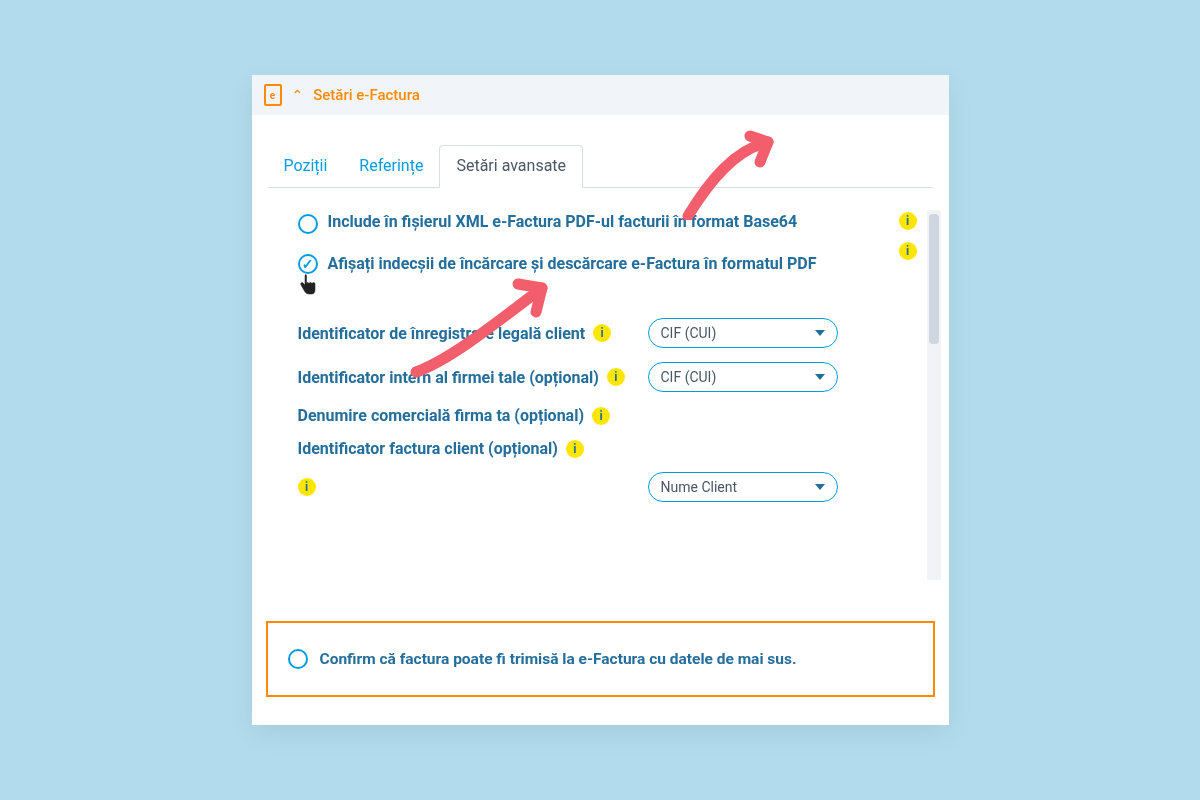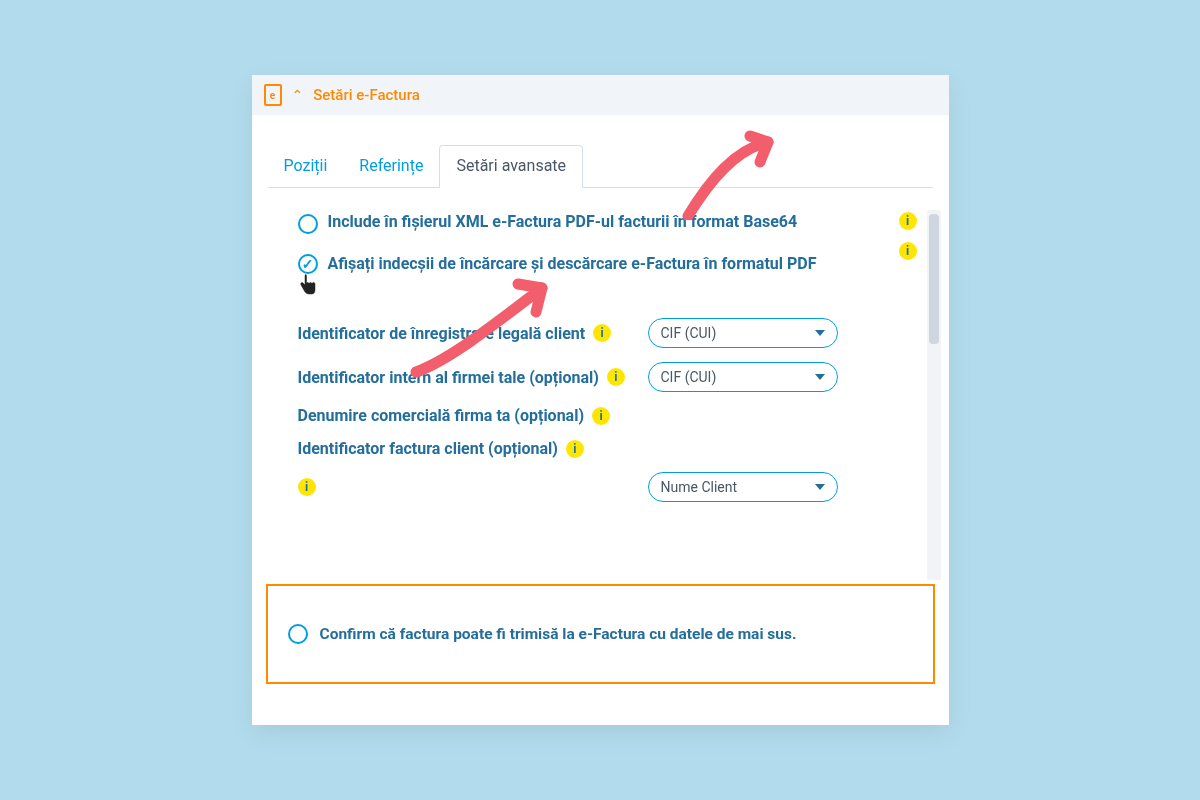--- a/index.html
+++ b/index.html
@@ -184,23 +184,23 @@
     border-left: 5px solid transparent;
     border-right: 5px solid transparent;
     border-top: 6px solid #246e9c;
     width:0;height:0;
   }
 
   
   .confirm-box {
     position: absolute;
     left: 14px; right: 14px;
-    bottom: 41px;
+    bottom: 28px;
     border: 2px solid #ff8a00;
-    padding: 38px 20px;
+    padding: 26px 20px;
     display: flex;
     align-items: center;
     gap: 12px;
   }
   .confirm-box .radio2 {
     width: 20px; height: 20px;
     border: 2.5px solid #009ee0;
     border-radius: 50%;
     flex: 0 0 20px;
   }

